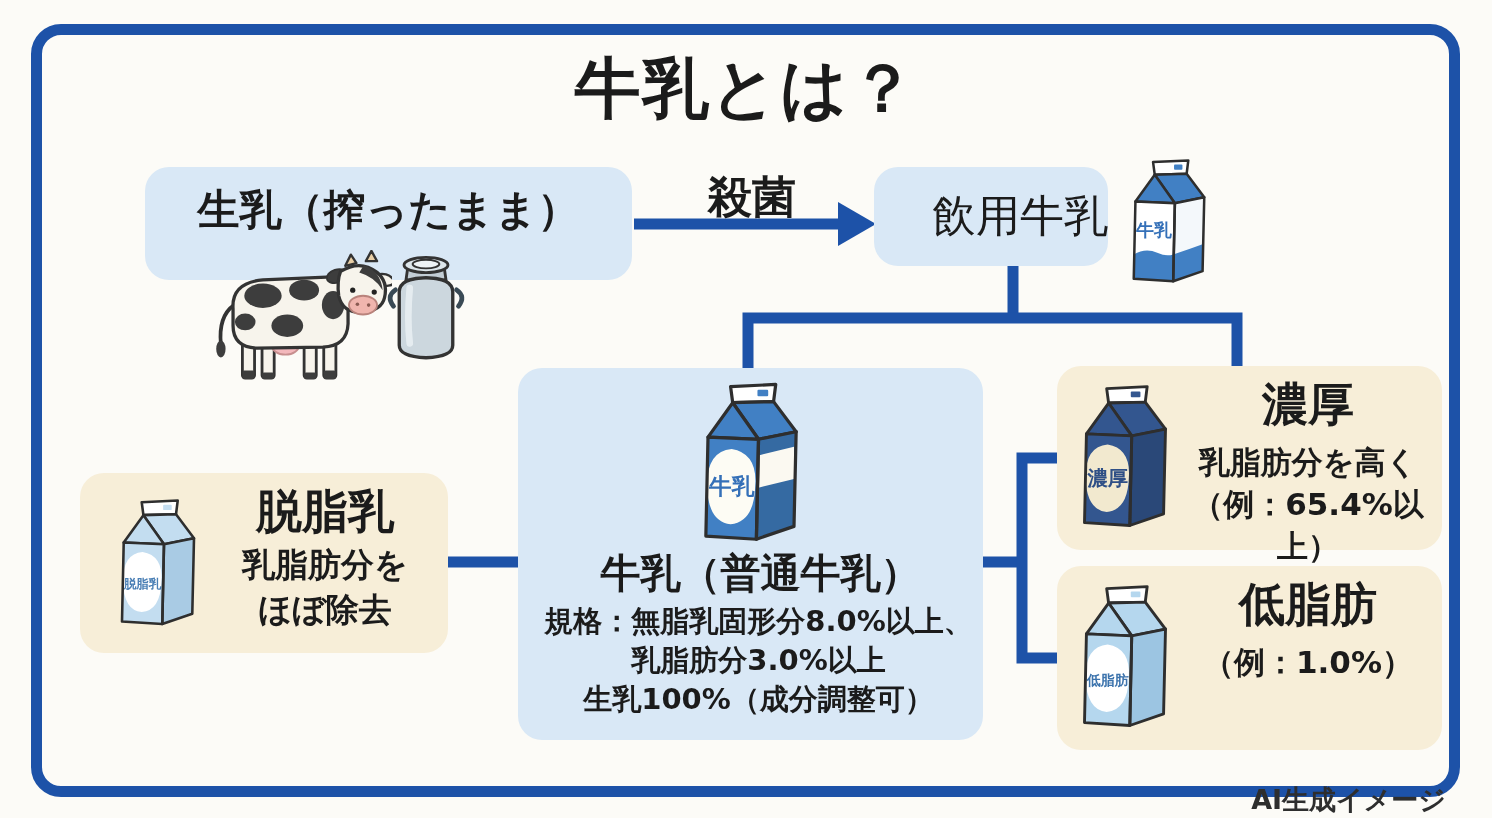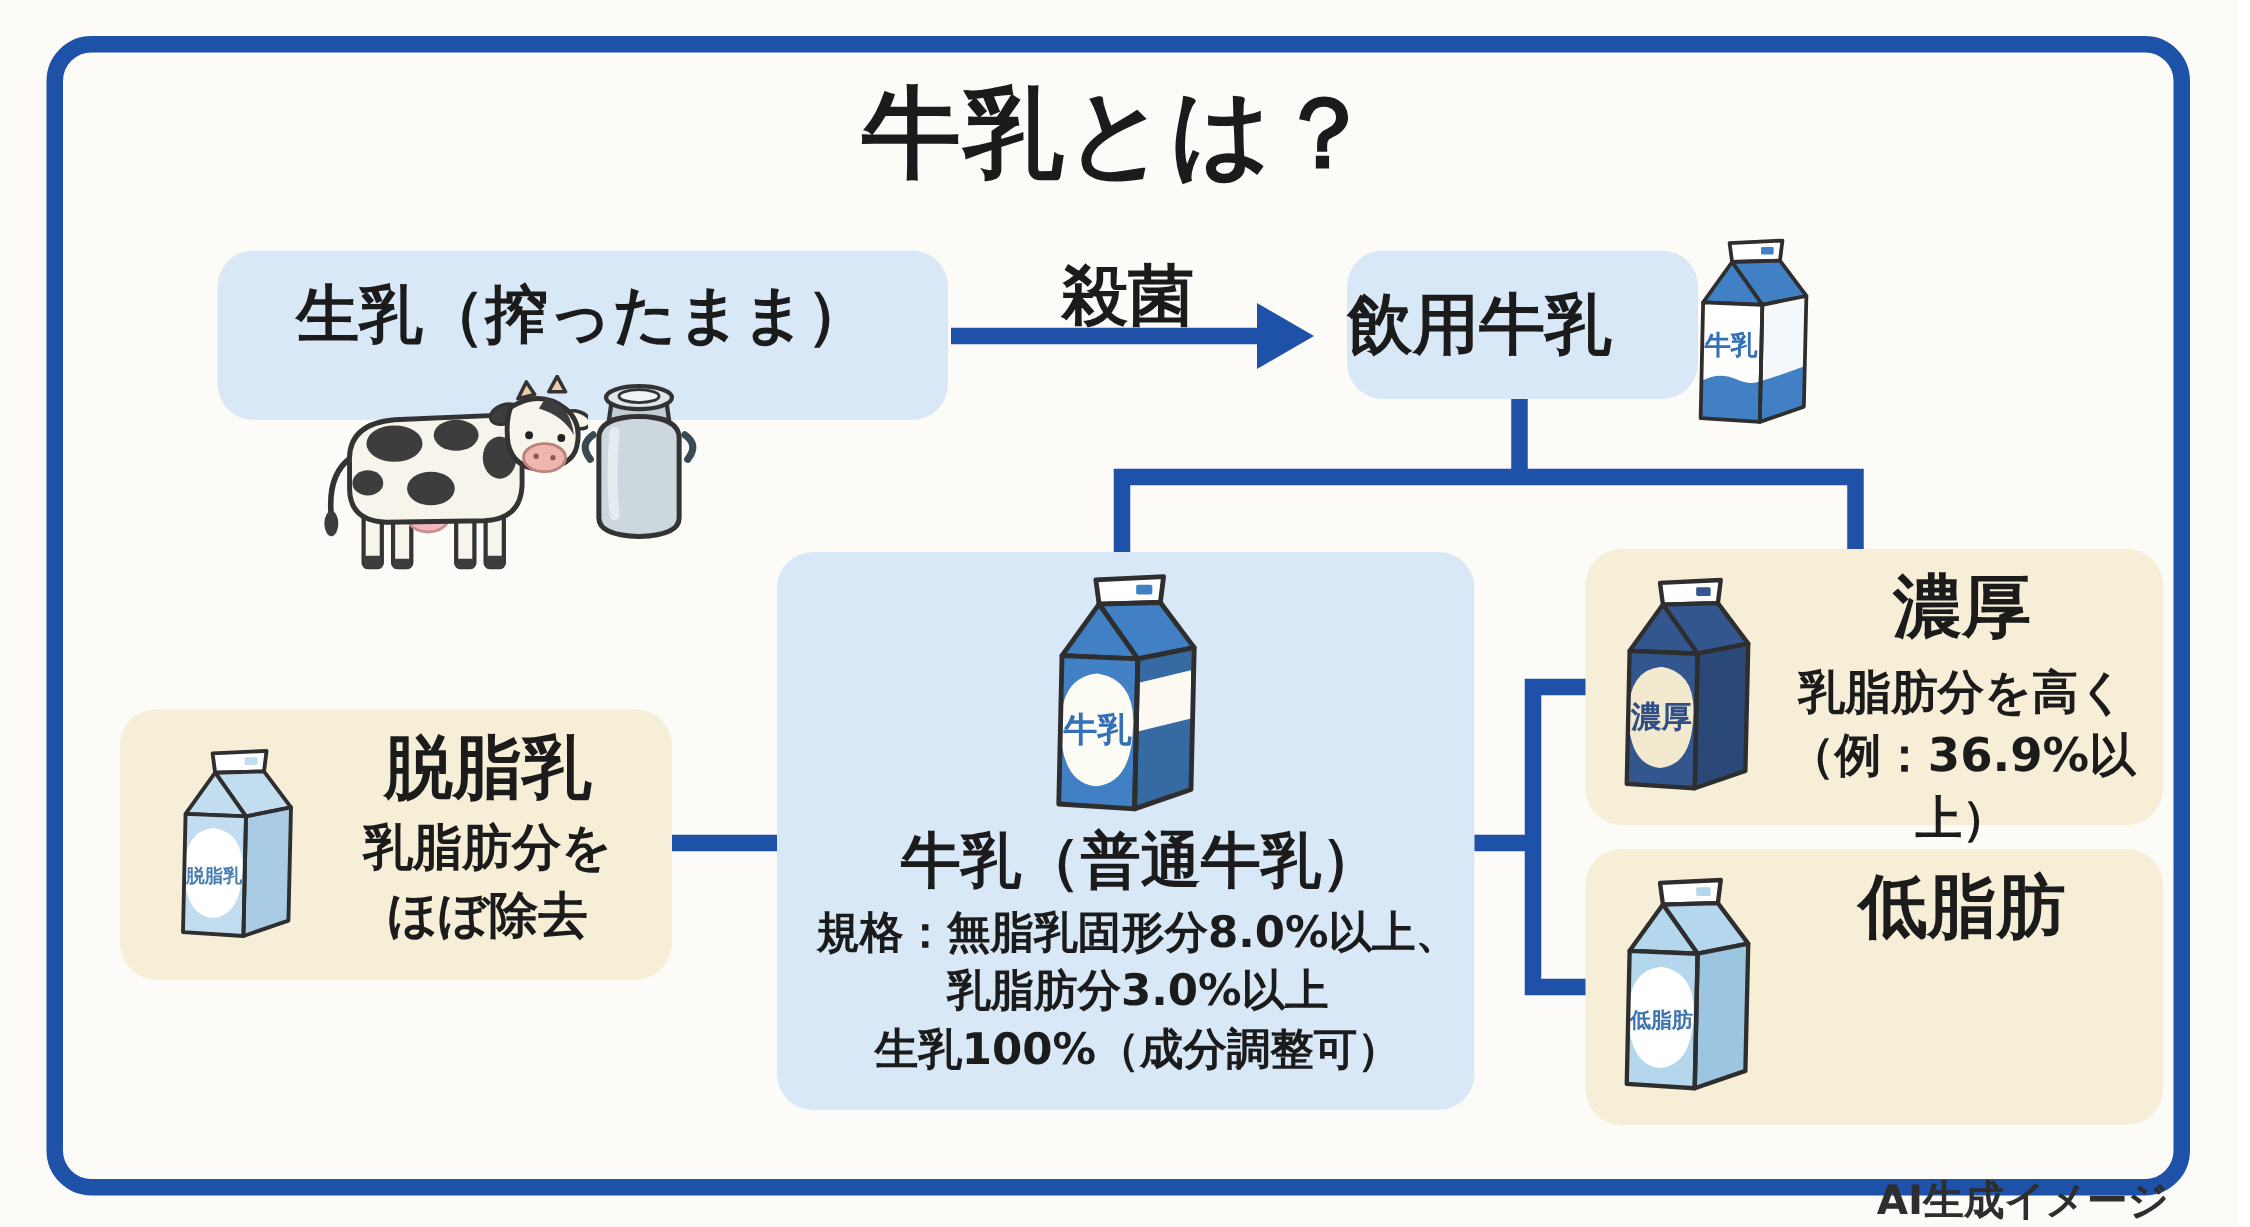--- a/index.html
+++ b/index.html
@@ -26,21 +26,21 @@
   #connectors .ln{fill:none;stroke:var(--border_blue,#1d52a8);stroke-width:11;}
   #connectors .hd{fill:var(--border_blue,#1d52a8);stroke:none;}
 
   #raw-box{left:145px;top:167px;width:487px;height:113px;}
   #raw-label{position:absolute;left:0;right:0;top:15px;text-align:center;font-size:42px;font-weight:800;}
   #cow{left:205px;top:250px;width:187px;height:142px;}
   #can{left:383px;top:250px;width:86px;height:118px;}
 
   #process-label{left:672px;top:168px;width:160px;text-align:center;font-size:44px;font-weight:800;}
 
-  #drink-box{left:874px;top:167px;width:234px;height:99px;display:flex;align-items:center;justify-content:flex-start;font-size:44px;font-weight:700;margin-left:24px;}
+  #drink-box{left:874px;top:167px;width:234px;height:99px;display:flex;align-items:center;justify-content:flex-end;font-size:44px;font-weight:400;}
   #drink-carton{left:1122px;top:149px;width:94px;height:147px;}
 
   #center-box{left:518px;top:368px;width:465px;height:372px;}
   #center-carton{position:absolute;left:166px;top:10px;width:134px;height:172px;}
   #center-title{position:absolute;left:0;right:0;top:178px;text-align:center;font-size:40px;font-weight:800;padding-left:20px;}
   #center-specs{position:absolute;left:0;right:0;top:234px;text-align:center;font-size:29px;font-weight:700;line-height:39px;}
   #center-specs span{display:block;padding-left:16px;}
 
   #skim-box{left:80px;top:473px;width:368px;height:180px;}
   #skim-carton{position:absolute;left:30px;top:15px;width:96px;height:152px;}
@@ -202,40 +202,41 @@
           <polygon points="63,57 98,50 96,138 61,150" fill="#2a4878"></polygon>
           <path d="M38,66 Q62,70 60,100 Q59,134 37,136 Q16,134 15,100 Q15,68 38,66 Z" fill="#f2e9cf"></path>
           <text x="38" y="108" font-size="21" font-weight="bold" fill="#2f4f86" text-anchor="middle">濃厚</text>
           <polygon points="16,55 63,57 61,150 14,147" fill="none" stroke="#2e2e2e" stroke-width="3" stroke-linejoin="round"></polygon>
           <polygon points="63,57 98,50 96,138 61,150" fill="none" stroke="#2e2e2e" stroke-width="3" stroke-linejoin="round"></polygon>
         </svg></div>
     <div class="split-text">
       <div class="split-title">濃厚</div>
       <div class="split-desc">
         <span>乳脂肪分を高く</span>
-        <span>（例：36.9%以上）</span>
+        <span>（例：65.4%以上）</span>
       </div>
     </div>
   </div>
 
   <div class="box cream" id="low-box">
     <div class="split-carton"><svg viewBox="0 0 112 160" width="100%" height="100%" preserveAspectRatio="xMidYMid meet">
           <polygon points="37,8 79,6 77,22 39,23" fill="#ffffff" stroke="#2e2e2e" stroke-width="3" stroke-linejoin="round"></polygon>
           <rect x="62" y="11" width="10" height="6" rx="1" fill="#b5d7ee"></rect>
           <polygon points="39,23 77,22 98,50 63,57" fill="#b5d7ee" stroke="#2e2e2e" stroke-width="3" stroke-linejoin="round"></polygon>
           <polygon points="16,55 39,23 63,57" fill="#b5d7ee" stroke="#2e2e2e" stroke-width="3" stroke-linejoin="round"></polygon>
           <polygon points="16,55 63,57 61,150 14,147" fill="#b5d7ee"></polygon>
           <polygon points="63,57 98,50 96,138 61,150" fill="#9cc5e2"></polygon>
           <path d="M38,66 Q62,70 60,100 Q59,134 37,136 Q16,134 15,100 Q15,68 38,66 Z" fill="#ffffff"></path>
           <text x="38" y="108" font-size="14.5" font-weight="bold" fill="#3d74ad" text-anchor="middle">低脂肪</text>
           <polygon points="16,55 63,57 61,150 14,147" fill="none" stroke="#2e2e2e" stroke-width="3" stroke-linejoin="round"></polygon>
           <polygon points="63,57 98,50 96,138 61,150" fill="none" stroke="#2e2e2e" stroke-width="3" stroke-linejoin="round"></polygon>
         </svg></div>
     <div class="split-text">
       <div class="split-title">低脂肪</div>
       <div class="split-desc">
+        <span>（例：1.0%）</span>
       </div>
     </div>
   </div>
 
   <div class="abs" id="credit">AI生成イメージ</div>
 
 </div>
 
 </body></html>

